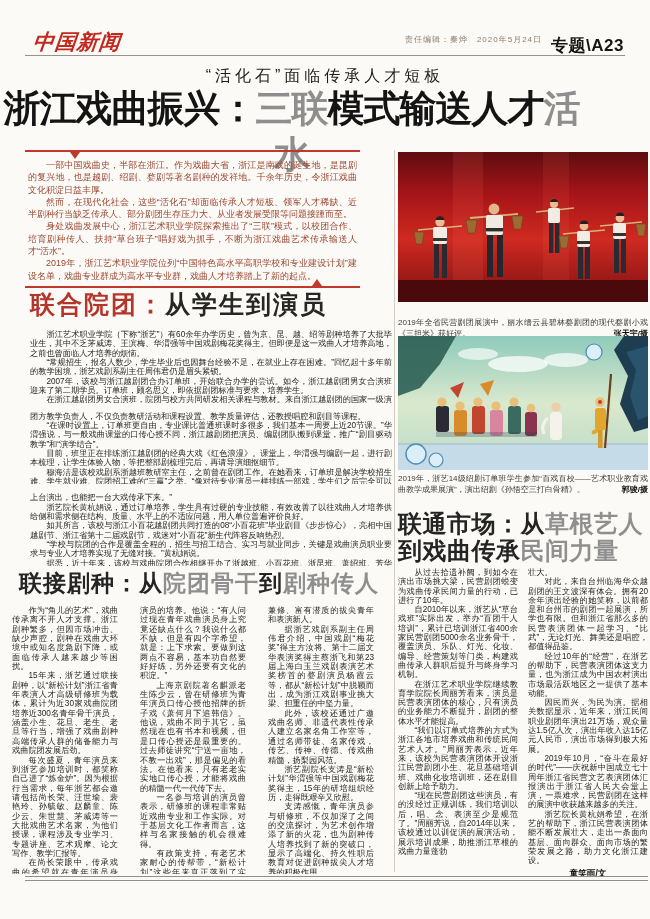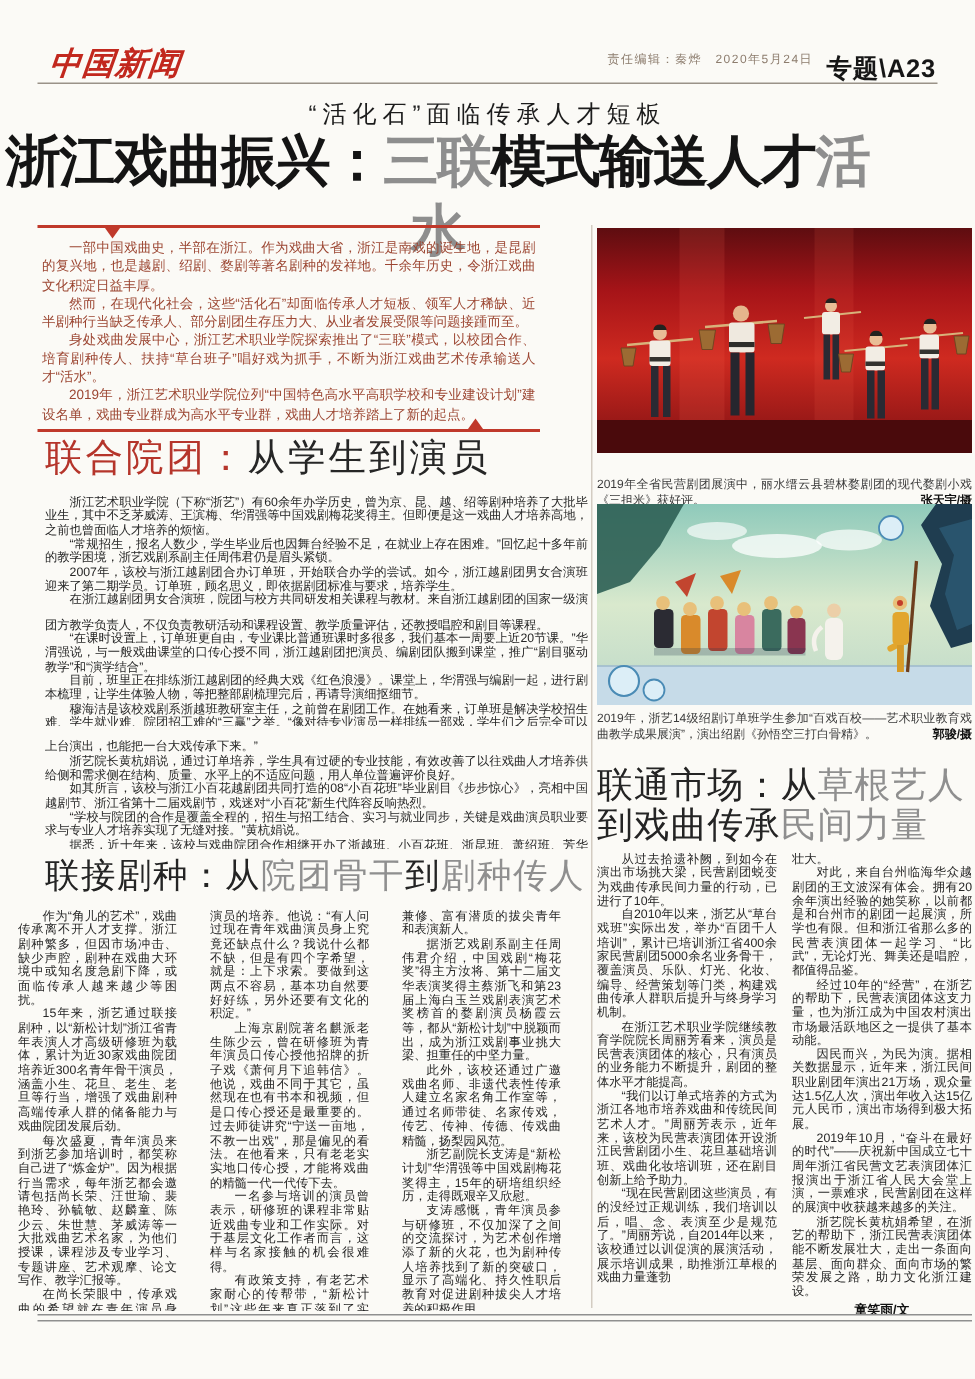--- a/index.html
+++ b/index.html
@@ -36,23 +36,23 @@
   .photo1{top:152px;height:150px;}
   .photo2{top:336px;height:134px;}
   .photo svg{display:block;}
   .cap{position:absolute;left:398px;width:250px;font-size:8px;line-height:11px;color:#3a3a3a;text-align:justify;}
   .cap1{top:317px;}
   .cap2{top:473px;}
   .cap .captext{text-indent:2em;}
   .credit{float:right;font-weight:bold;color:#101010;margin-left:8px;}
 
   
-  .sec-h{position:absolute;margin:0;font-weight:normal;color:#242424;white-space:nowrap;}
+  .sec-h{position:absolute;margin:0;font-weight:bold;color:#242424;white-space:nowrap;}
   .h1pos{left:30px;top:288px;font-size:25px;letter-spacing:2px;}
-  .h2pos{left:30px;top:568px;font-size:23px;letter-spacing:1px;}
+  .h2pos{left:19px;top:568px;font-size:23px;letter-spacing:1px;}
   .h3pos{left:398px;top:510px;font-size:24px;line-height:27px;letter-spacing:0.5px;}
 
   
   .cols{position:absolute;display:flex;}
   .sec1{left:30px;top:330px;width:362px;height:236px;gap:9px;flex-direction:column;}
   .sec2{left:12px;top:606px;width:362px;height:268px;gap:22px;}
   .sec3{left:398px;top:568px;width:250px;height:308px;gap:10px;}
   .col{flex:1;font-size:8.2px;line-height:9.35px;text-align:justify;color:#262626;overflow:hidden;}
   .sec3 .col{line-height:9.3px;}
   .col p{margin:0;text-indent:2em;}

